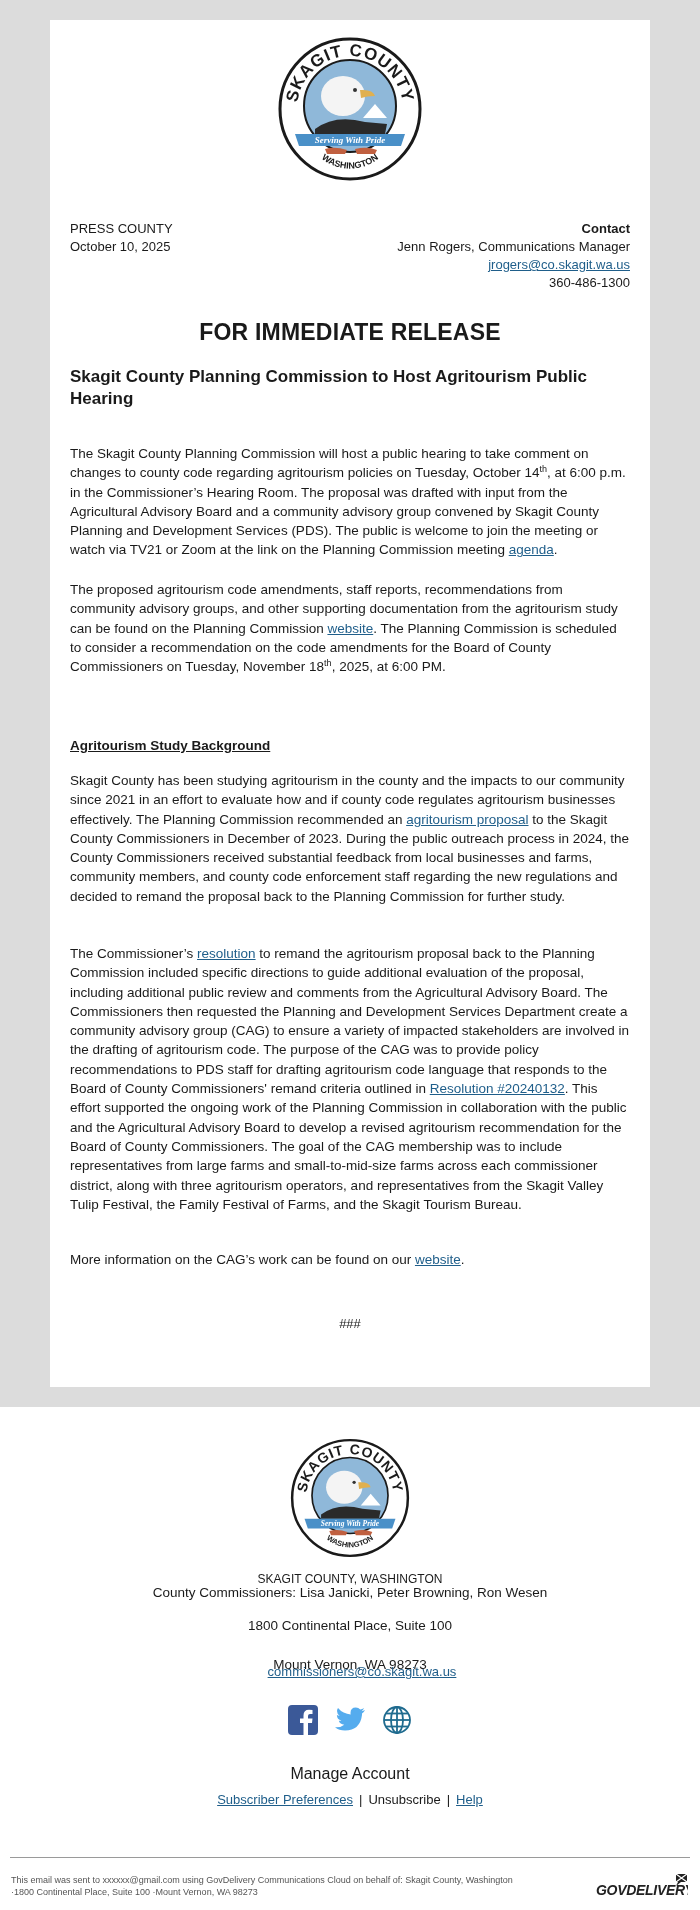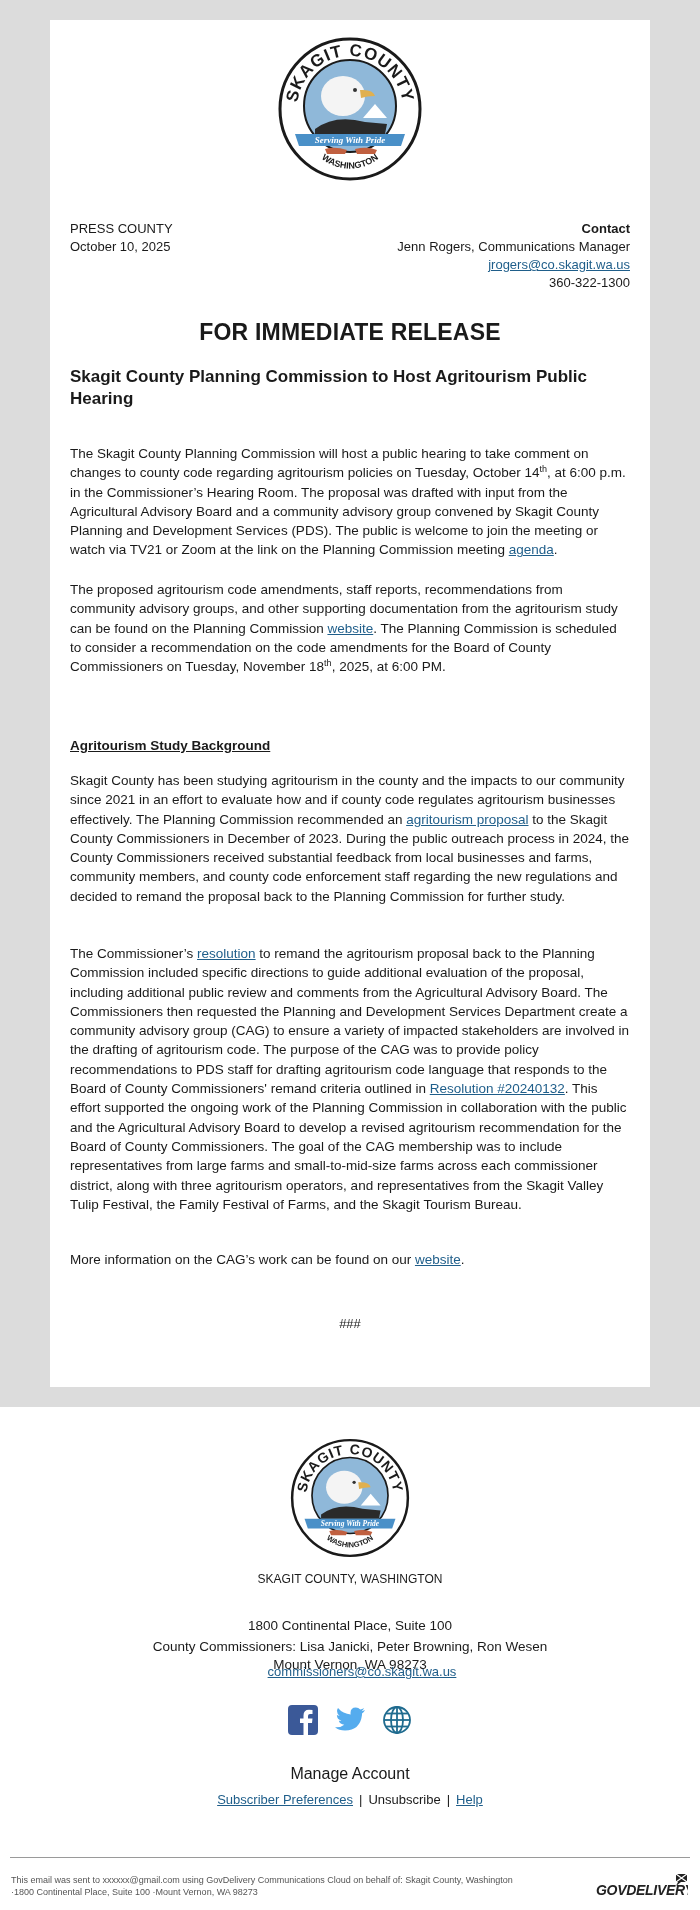--- a/index.html
+++ b/index.html
@@ -56,21 +56,21 @@
   </div>
 
   <div class="pr-left">
     <div>PRESS COUNTY</div>
     <div>October 10, 2025</div>
   </div>
   <div class="pr-right">
     <div class="contact">Contact</div>
     <div>Jenn Rogers, Communications Manager</div>
     <div><a>jrogers@co.skagit.wa.us</a></div>
-    <div>360-322-1300</div>
+    <div>360-486-1300</div>
   </div>
 
   <div class="release">FOR IMMEDIATE RELEASE</div>
   <div class="headline">Skagit County Planning Commission to Host Agritourism Public Hearing</div>
 
   <div class="para" style="top:424px;"><span>The Skagit County Planning Commission will host a public hearing to take comment on changes to county code regarding agritourism policies on Tuesday, October 14</span><sup>th</sup><span>, at 6:00 p.m. in the Commissioner’s Hearing Room. The proposal was drafted with input from the Agricultural Advisory Board and a community advisory group convened by Skagit County Planning and Development Services (PDS). The public is welcome to join the meeting or watch via TV21 or Zoom at the link on the Planning Commission meeting </span><a>agenda</a><span>.</span></div>
 
   <div class="para" style="top:560px;"><span>The proposed agritourism code amendments, staff reports, recommendations from community advisory groups, and other supporting documentation from the agritourism study can be found on the Planning Commission </span><a>website</a><span>. The Planning Commission is scheduled to consider a recommendation on the code amendments for the Board of County Commissioners on Tuesday, November 18</span><sup>th</sup><span>, 2025, at 6:00 PM.</span></div>
 
   <div class="subhead">Agritourism Study Background</div>
@@ -98,21 +98,21 @@
     <path d="M50 115 Q60 112 72 116 L70 120 L52 120 Z" fill="#c06040"></path>
     <path d="M80 115 Q92 112 102 116 L100 120 L82 120 Z" fill="#c06040"></path>
     <path id="arcTop2" d="M22 75 A53 53 0 0 1 128 75" fill="none"></path>
     <text font-size="17" font-weight="bold" fill="#1a1a1a" font-family="Liberation Sans, sans-serif" letter-spacing="1"><textPath href="#arcTop2" startOffset="50%" text-anchor="middle">SKAGIT COUNTY</textPath></text>
     <path id="arcBot2" d="M40 118 A45 45 0 0 0 110 118" fill="none"></path>
     <text font-size="9" font-weight="bold" fill="#1a1a1a" font-family="Liberation Sans, sans-serif"><textPath href="#arcBot2" startOffset="50%" text-anchor="middle">WASHINGTON</textPath></text>
   </svg>
 </div>
 
 <div class="f-title">SKAGIT COUNTY, WASHINGTON</div>
-<div class="f-line" style="top:1639px;">County Commissioners: Lisa Janicki, Peter Browning, Ron Wesen</div>
+<div class="f-line" style="top:1585px;">County Commissioners: Lisa Janicki, Peter Browning, Ron Wesen</div>
 <div class="f-line" style="top:1618px;">1800 Continental Place, Suite 100</div>
 <div class="f-line" style="top:1638px;margin-top:19px;">Mount Vernon, WA 98273</div>
 <div class="f-line" style="top:1664px;font-size:13px;padding-left:12px;"><a>commissioners@co.skagit.wa.us</a></div>
 
 <div class="social">
   <span>
     <svg width="30" height="30" viewBox="0 0 30 30">
         <rect width="30" height="30" rx="4" fill="#3b5998"></rect>
         <path d="M20 30 V18 H24 L24.5 13.5 H20 V11 Q20 9 22 9 H24.5 V5 Q23 4.8 21 4.8 Q15.5 4.8 15.5 10.5 V13.5 H12 V18 H15.5 V30 Z" fill="#fff"></path>
       </svg>

